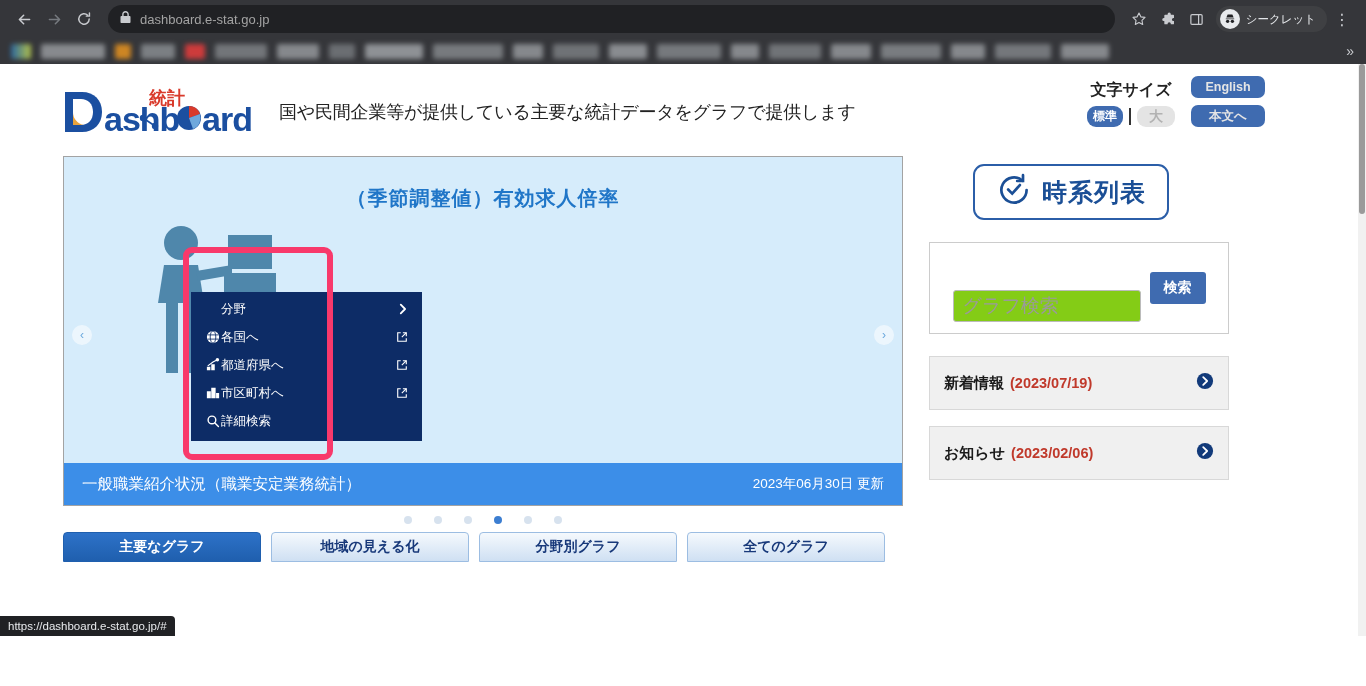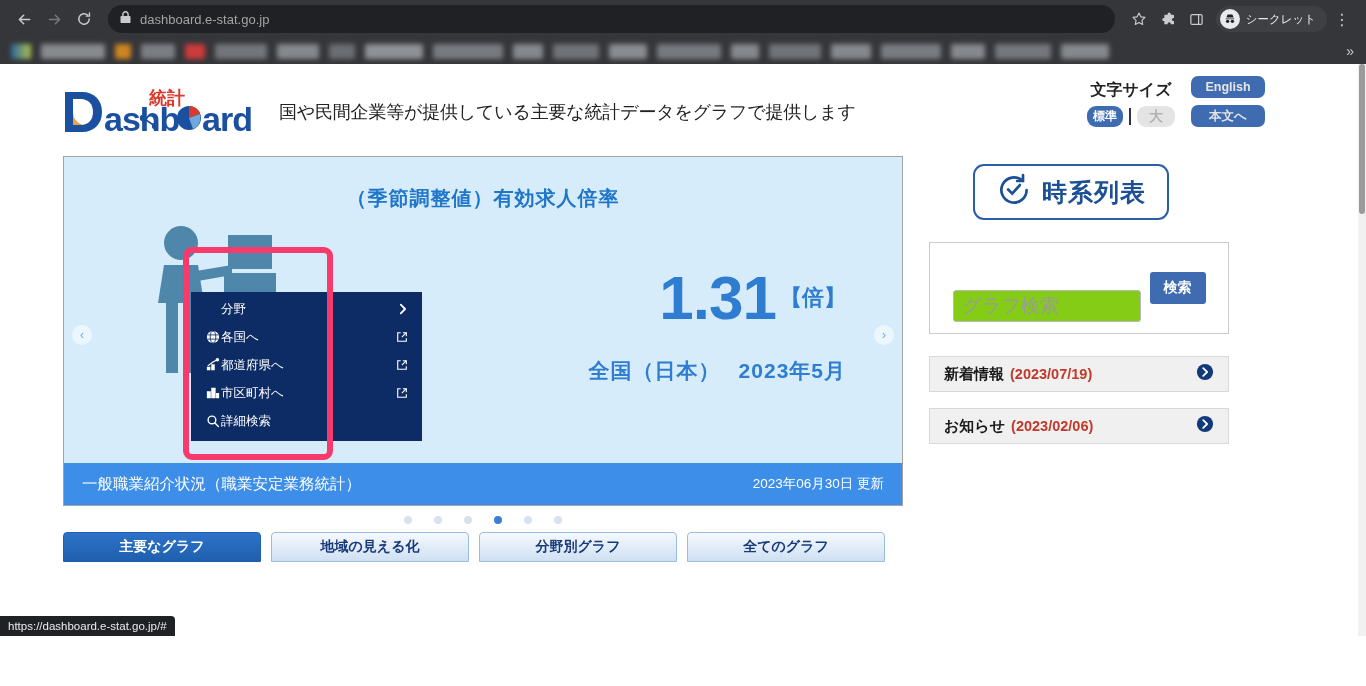--- a/index.html
+++ b/index.html
@@ -226,21 +226,21 @@
     width: 188px; height: 32px; border: 1px solid #bbb; border-radius: 3px;
     padding: 0 9px; font-size: 19px; color: #333; font-family: inherit; background:#84cc16;margin-top:36px;
   }
   .search-input::placeholder { color: #9a9a9a; }
   .search-btn {
     width: 56px; height: 32px; background: #3f6bb0; color: #fff; font-size: 14px;
     font-weight: bold; border: none; border-radius: 3px; font-family: inherit;
   }
 
   .info-row {
-    height: 36px; background: #f0f0f0; border: 1px solid #d8d8d8;
+    height: 54px; background: #f0f0f0; border: 1px solid #d8d8d8;
     display: flex; align-items: center; padding: 0 14px; margin-bottom: 16px;
   }
   .info-label { font-size: 15px; font-weight: bold; color: #1a1a1a; }
   .info-date { font-size: 14.5px; font-weight: bold; color: #c0392b; margin-left: 6px; }
   .info-arrow { margin-left: auto; }
 
   
   .statusbar {
     position: absolute; left: 0; bottom: 0; height: 20px; background: #202124;
     color: #e8eaed; font-size: 11.5px; display: flex; align-items: center;
@@ -399,28 +399,20 @@
                 <path d="M60 56 L96 50 L96 60 L62 66 Z" fill="#4f87ab"></path>
                 <rect x="92" y="20" width="44" height="34" fill="#4f87ab"></rect>
                 <rect x="88" y="58" width="52" height="70" fill="#4f87ab"></rect>
                 <rect x="96" y="132" width="38" height="8" fill="#4f87ab"></rect>
                 <circle cx="98" cy="150" r="9" fill="#4f87ab"></circle>
                 <circle cx="132" cy="150" r="9" fill="#4f87ab"></circle>
                 <rect x="62" y="140" width="78" height="7" fill="#4f87ab"></rect>
               </svg>
             </div>
 
-            <div class="value-block">
-              <div>
-                <span class="value-big">1.31</span><span class="value-unit">【倍】</span>
-              </div>
-              <div class="value-sub">
-                <span>全国（日本）</span><span class="spacer"></span><span>2023年5月</span>
-              </div>
-            </div>
 
             <div class="car-arrow left">‹</div>
             <div class="car-arrow right">›</div>
           </div>
 
           <div class="carousel-caption">
             <span class="cap-title">一般職業紹介状況（職業安定業務統計）</span>
             <span class="cap-date">2023年06月30日 更新</span>
           </div>
         </div>

